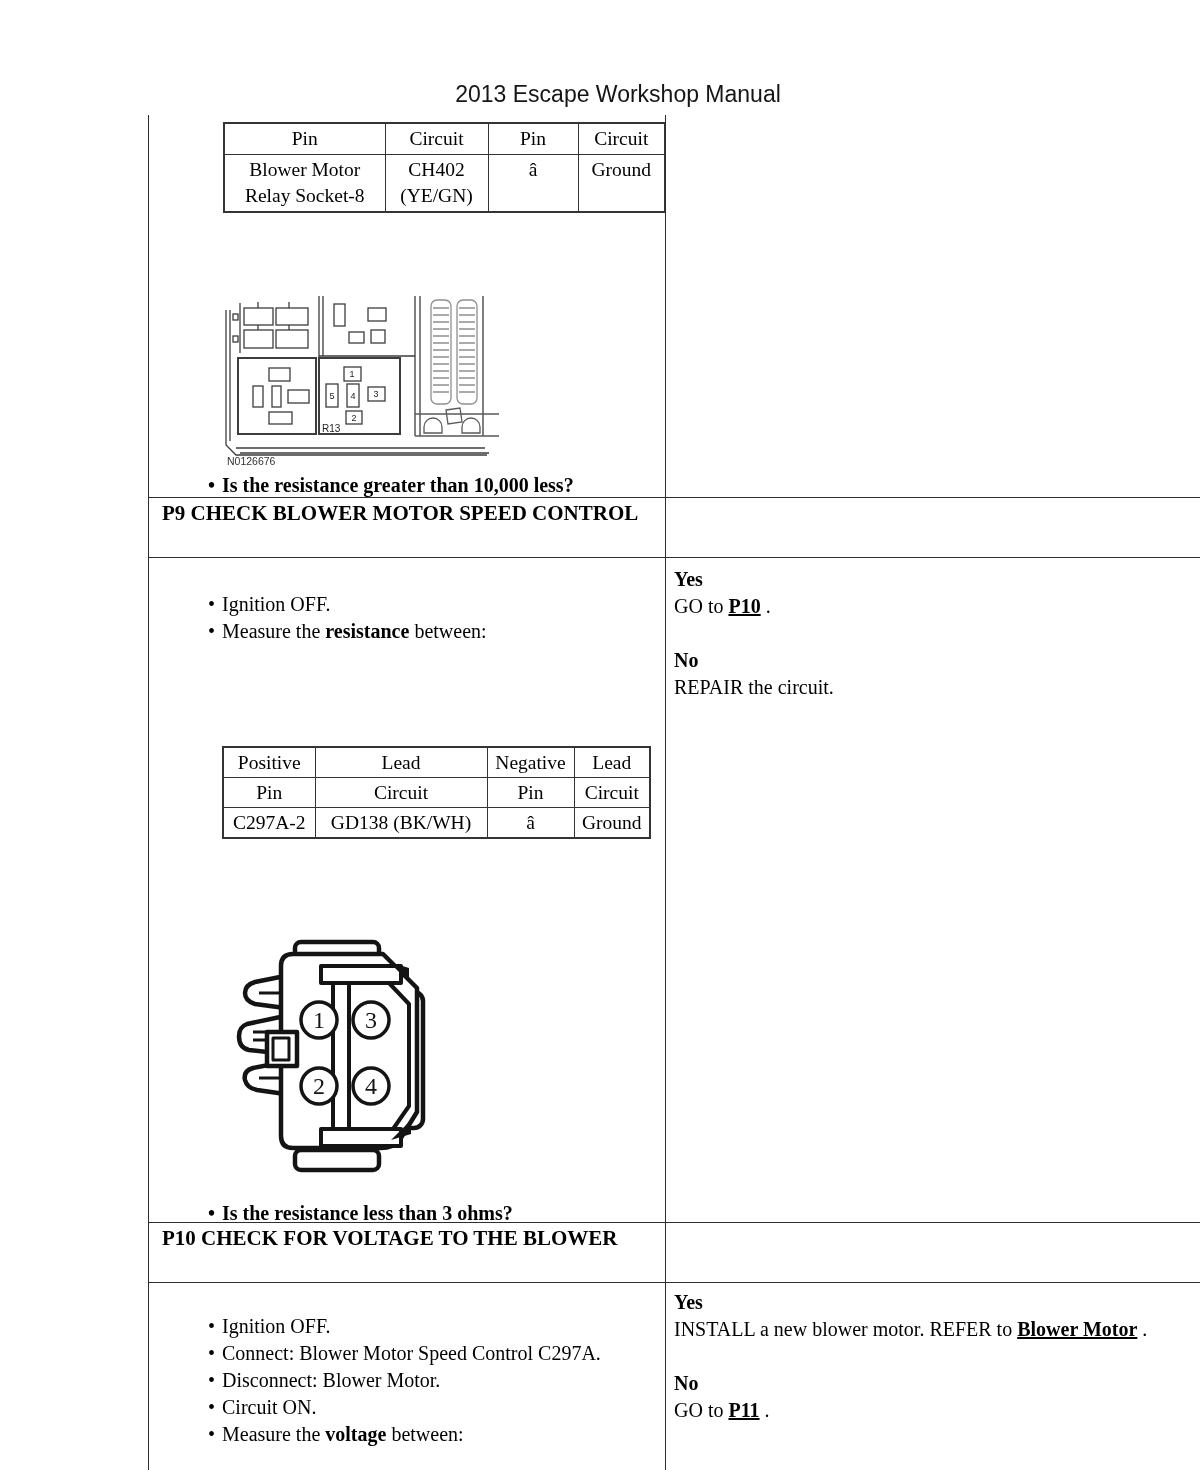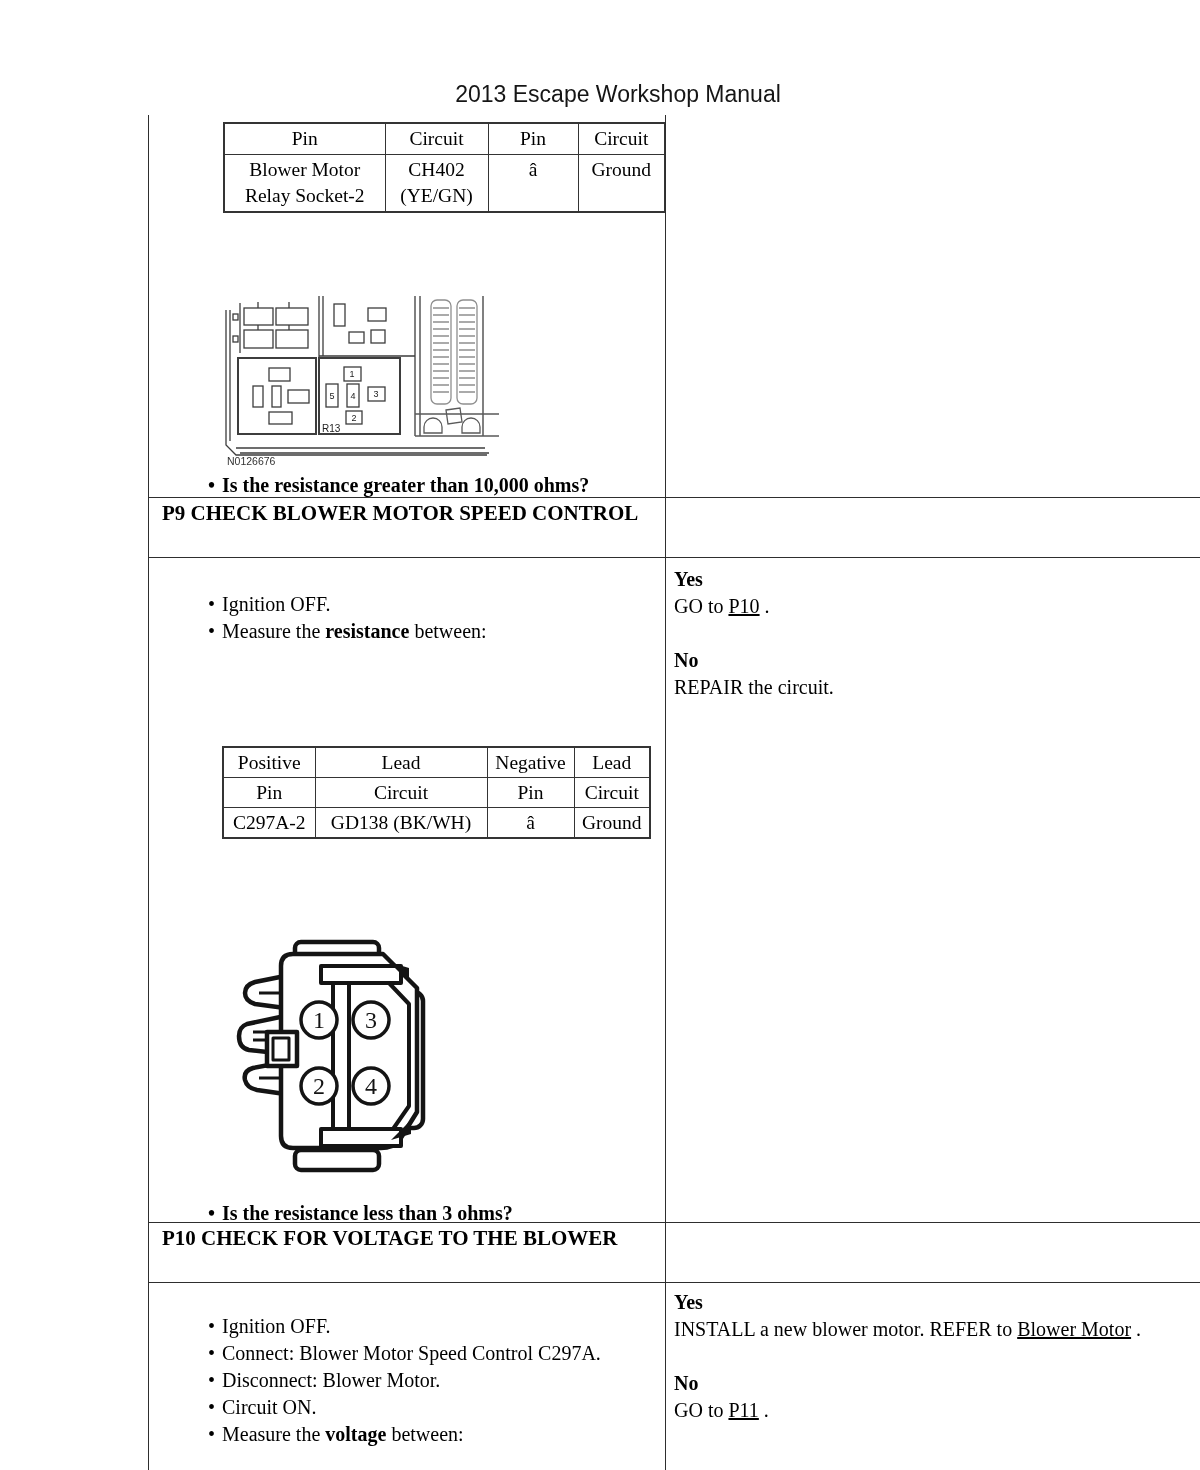--- a/index.html
+++ b/index.html
@@ -40,21 +40,21 @@
   table.lead td { line-height:27px; padding:1px 4px; }
   td.al { text-align:left; }
   .relay-svg { display:block; margin:83px 0 0 70px; }
   .conn-svg { display:block; margin:97px 0 0 84px; }
   .q1 { margin-top:4px; }
   .q2 { margin-top:24px; }
   .result { padding:8px 10px 0 8px; }
   .result p { margin:0; }
   .bold { font-weight:bold; }
   .gap { height:27px; }
-  a.doc-link { color:#000; text-decoration:underline; }
+  a.doc-link { color:#000; text-decoration:underline;font-weight:bold; }
 </style>
 </head>
 <body>
 
 <div class="page-title">2013 Escape Workshop Manual</div>
 
 <div class="doc">
 
   <div class="row r1">
     <div class="cell-l">
@@ -67,21 +67,21 @@
             <col style="width:87px">
           </colgroup>
         <tbody>
             <tr>
           <td>Pin</td>
           <td>Circuit</td>
           <td>Pin</td>
           <td>Circuit</td>
         </tr>
         <tr>
-          <td>Blower Motor Relay Socket-2</td>
+          <td>Blower Motor Relay Socket-8</td>
           <td>CH402 (YE/GN)</td>
           <td>â</td>
           <td>Ground</td>
         </tr>
       </tbody>
         </table>
 
       <svg class="relay-svg" width="282" height="172" viewBox="0 0 282 172">
         <g fill="none" stroke="#3d3d3d" stroke-width="1.3">
           <path d="M7 14 V149 L17 159 H268"></path>
@@ -137,21 +137,21 @@
           <text x="133" y="81">1</text>
           <text x="113" y="103">5</text>
           <text x="134" y="103">4</text>
           <text x="157" y="101">3</text>
           <text x="135" y="125">2</text>
         </g>
         <text x="103" y="136" font-family="Liberation Sans, sans-serif" font-size="10" fill="#222">R13</text>
         <text x="8" y="169" font-family="Liberation Sans, sans-serif" font-size="10.5" fill="#333">N0126676</text>
       </svg>
 
-      <div class="bullet-line q q1">Is the resistance greater than 10,000 ohms?</div>
+      <div class="bullet-line q q1">Is the resistance greater than 10,000 less?</div>
     </div>
     <div class="cell-r"></div>
   </div>
 
   <div class="row r2 bt">
     <div class="cell-l section-header">
       <span class="ln1">P9 CHECK BLOWER MOTOR SPEED CONTROL</span>
       <span class="ln2">GROUND FOR AN OPEN</span>
     </div>
     <div class="cell-r"></div>

